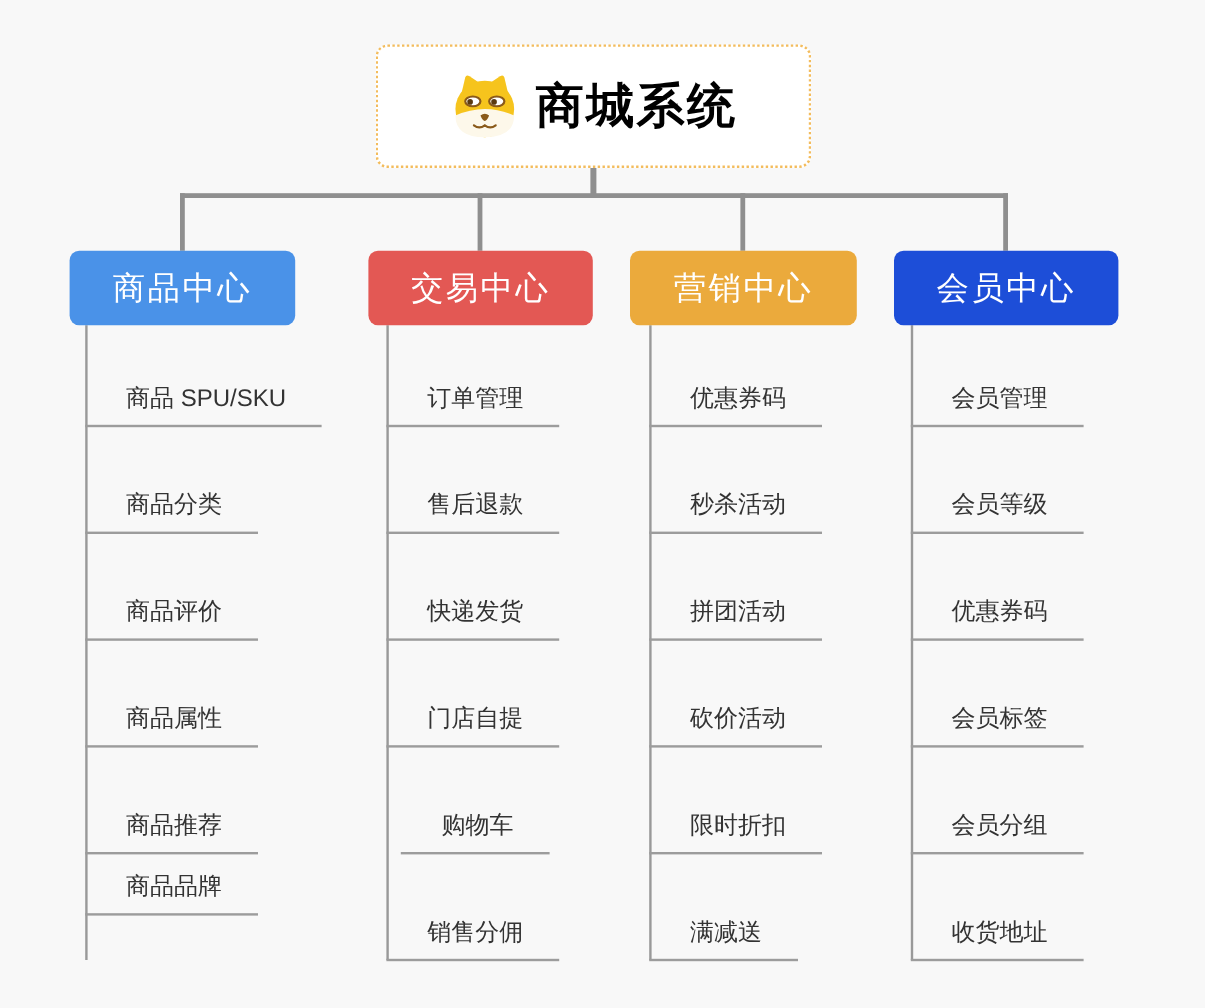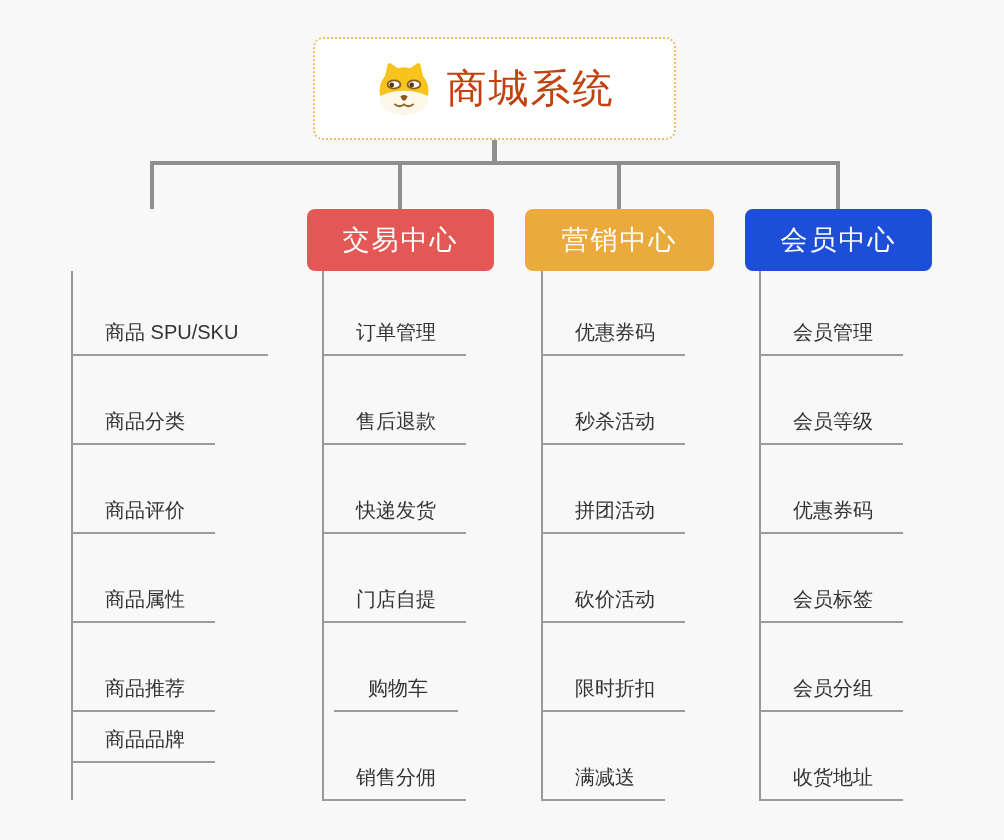--- a/index.html
+++ b/index.html
@@ -29,22 +29,22 @@
     border-radius: 10px;
     box-sizing: border-box;
     display: flex;
     align-items: center;
     justify-content: center;
     gap: 14px;
   }
   .root-title {
     font-size: 40px;
     letter-spacing: 2px;
-    color: #c2410c;
-    font-weight: 400;
+    color: #000000;
+    font-weight: 700;
     white-space: nowrap;
     text-align: center;
   }
   .dog-icon {
     width: 58px;
     height: 58px;
     flex: 0 0 auto;
   }
   
   .conn {
@@ -120,20 +120,23 @@
       <circle cx="18.5" cy="27.5" r="2.6" fill="#5b3a10"></circle>
       <circle cx="40.5" cy="27.5" r="2.6" fill="#5b3a10"></circle>
 
       <path d="M28 40 Q32 37 36 40 Q34 45 32 45 Q30 45 28 40 Z" fill="#8a5a1a"></path>
 
       <path d="M22 49 Q27 53 32 49 Q37 53 42 49" fill="none" stroke="#8a5a1a" stroke-width="2" stroke-linecap="round"></path>
     </svg>
     <span class="root-title">商城系统</span>
   </div>
 
+  <div class="branch-node" style="left: 58px; width: 188px; background: rgb(74, 146, 232);">
+      <span>商品中心</span>
+    </div>
   <div class="branch-node" style="left: 307px; width: 187px; background: rgb(227, 88, 84);">
       <span>交易中心</span>
     </div>
   <div class="branch-node" style="left: 525px; width: 189px; background: rgb(235, 170, 60);">
       <span>营销中心</span>
     </div>
   <div class="branch-node" style="left: 745px; width: 187px; background: #1d4ed8;">
       <span>会员中心</span>
     </div>
 

